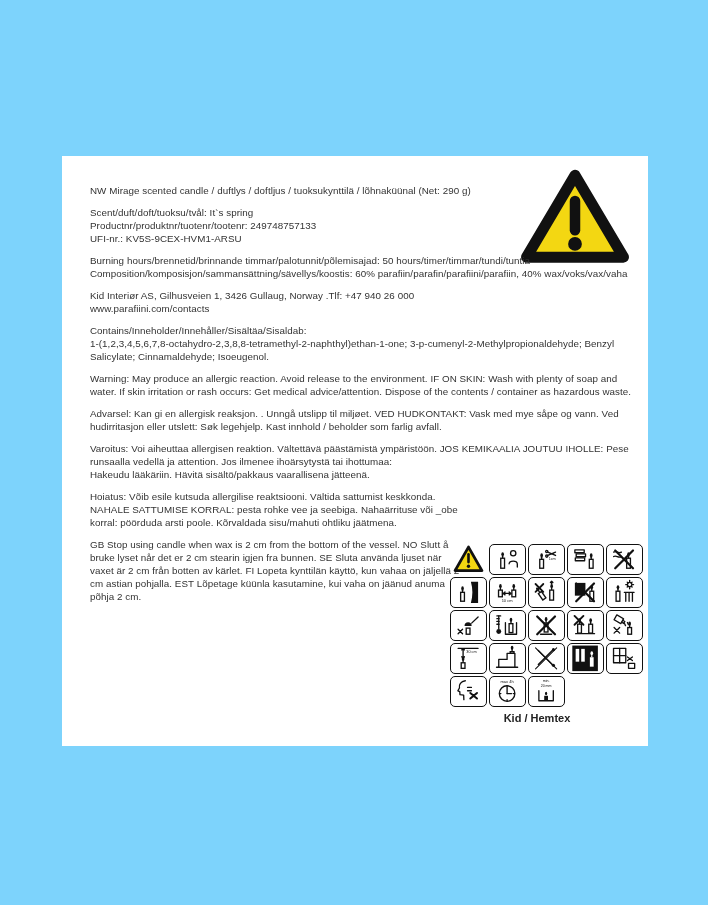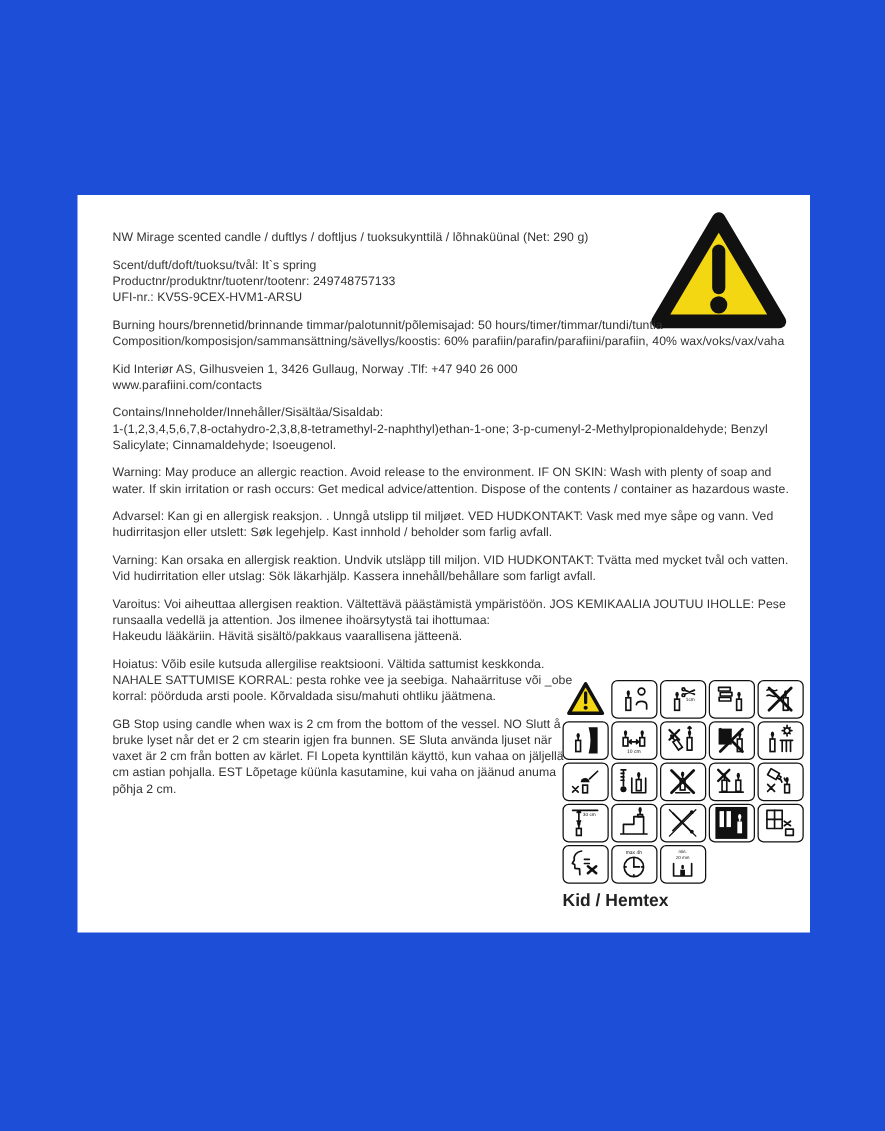--- a/index.html
+++ b/index.html
@@ -1,36 +1,36 @@
 <!DOCTYPE html>
 <html style="--warn-yellow: #F3D712;"><head>
 <meta charset="utf-8">
 <style>
   html,body{margin:0;padding:0}
-  .canvas{position:relative;width:708px;height:905px;background:#1d4ed8;overflow:hidden;
+  .canvas{position:relative;width:708px;height:905px;background:#7dd3fc;overflow:hidden;
           font-family:"Liberation Sans",sans-serif}
   .label{position:absolute;left:62px;top:156px;width:586px;height:590px;background:#ffffff}
   .text-col{position:absolute;left:28px;top:28px;width:548px;font-size:9.8px;line-height:13px;
             color:#333;letter-spacing:0.05px}
   .block{margin:0 0 9px 0}
   .block div{min-height:13px}
   .narrow{width:372px}
   .preline{white-space:pre-line}
   .warn-tri-big{position:absolute;left:458px;top:12px;width:110px;height:96px}
   .warn-tri-big svg{width:100%;height:100%}
   .tri-fill{fill:var(--warn-yellow,#F3D712)}
   .picto{position:absolute;left:388px;top:388px;width:198px}
   .picto-row{display:flex;gap:2px;margin-bottom:2px}
   .tile{width:37px;height:31px;border:1.6px solid #111;border-radius:5px;background:#fff;
         box-sizing:border-box;display:flex;align-items:center;justify-content:center;overflow:hidden}
   .tile svg{width:92%;height:92%}
   .tile.bare{border:none;border-radius:0;background:transparent}
   .tile.bare svg{width:100%;height:100%}
-  .brand{position:absolute;left:388px;top:556px;width:198px;text-align:left;
-         font-weight:bold;font-size:14px;color:#222}
+  .brand{position:absolute;left:376px;top:556px;width:198px;text-align:center;
+         font-weight:bold;font-size:11px;color:#222}
 </style>
 </head>
 <body>
 
 <div class="canvas">
   <div class="label">
 
     <div class="warn-tri-big">
       <svg viewBox="0 0 24 21">
         <path class="tri-fill" d="M12 1.6 L22.6 19.5 H1.4 Z" stroke="#111" stroke-width="2.4" stroke-linejoin="round"></path>
@@ -58,21 +58,20 @@
         <div>www.parafiini.com/contacts</div>
       </div>
 
       <div class="block">
         <div>Contains/Inneholder/Innehåller/Sisältäa/Sisaldab:</div>
         <div>1-(1,2,3,4,5,6,7,8-octahydro-2,3,8,8-tetramethyl-2-naphthyl)ethan-1-one; 3-p-cumenyl-2-Methylpropionaldehyde; Benzyl Salicylate; Cinnamaldehyde; Isoeugenol.</div>
       </div>
 
       <p class="block">Warning: May produce an allergic reaction. Avoid release to the environment. IF ON SKIN: Wash with plenty of soap and water. If skin irritation or rash occurs: Get medical advice/attention. Dispose of the contents / container as hazardous waste.</p>
       <p class="block">Advarsel: Kan gi en allergisk reaksjon. . Unngå utslipp til miljøet. VED HUDKONTAKT: Vask med mye såpe og vann. Ved hudirritasjon eller utslett: Søk legehjelp. Kast innhold / beholder som farlig avfall.</p>
-      <p class="block">Varning: Kan orsaka en allergisk reaktion. Undvik utsläpp till miljon. VID HUDKONTAKT: Tvätta med mycket tvål och vatten. Vid hudirritation eller utslag: Sök läkarhjälp. Kassera innehåll/behållare som farligt avfall.</p>
       <p class="block preline">Varoitus: Voi aiheuttaa allergisen reaktion. Vältettävä päästämistä ympäristöön. JOS KEMIKAALIA JOUTUU IHOLLE: Pese runsaalla vedellä ja attention. Jos ilmenee ihoärsytystä tai ihottumaa:
 Hakeudu lääkäriin. Hävitä sisältö/pakkaus vaarallisena jätteenä.</p>
       <p class="block narrow">Hoiatus: Võib esile kutsuda allergilise reaktsiooni.  Vältida sattumist keskkonda. NAHALE SATTUMISE KORRAL: pesta rohke vee ja seebiga. Nahaärrituse või _obe korral: pöörduda arsti poole. Kõrvaldada sisu/mahuti ohtliku jäätmena.</p>
       <p class="block narrow">GB Stop using candle when wax is 2 cm from the bottom of the vessel. NO Slutt å bruke lyset når det er 2 cm stearin igjen fra bunnen. SE Sluta använda ljuset när vaxet är 2 cm från botten av kärlet. FI Lopeta kynttilän käyttö, kun vahaa on jäljellä 2 cm astian pohjalla. EST Lõpetage küünla kasutamine, kui vaha on jäänud anuma põhja 2 cm.</p>
     </div>
 
     <div class="picto" id="picto-grid">
         <div class="picto-row">
           <div class="tile bare">
             <svg viewBox="0 0 24 24">

